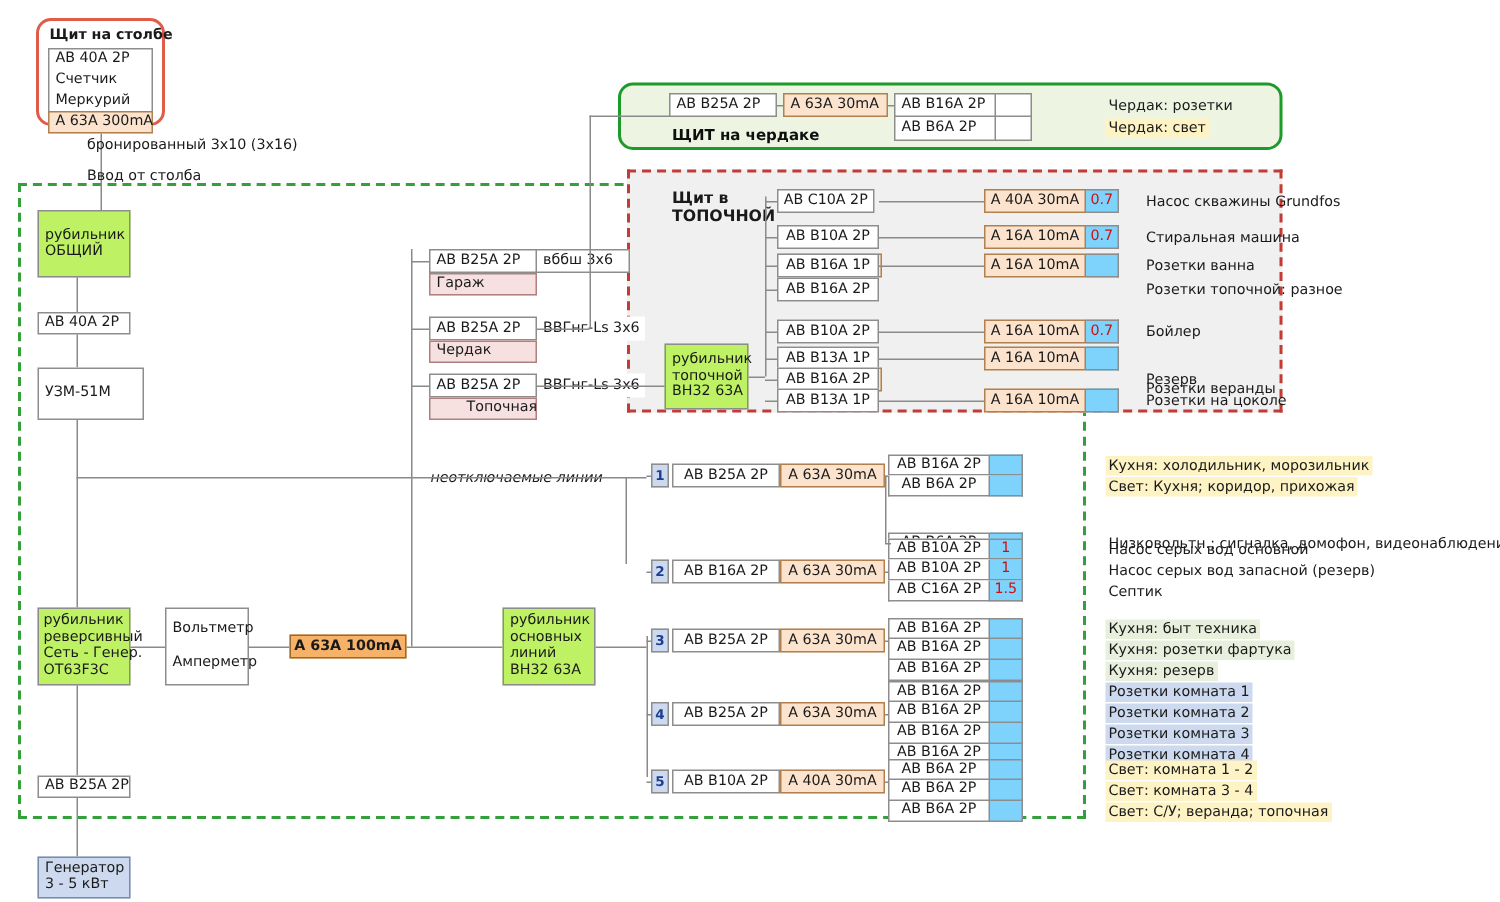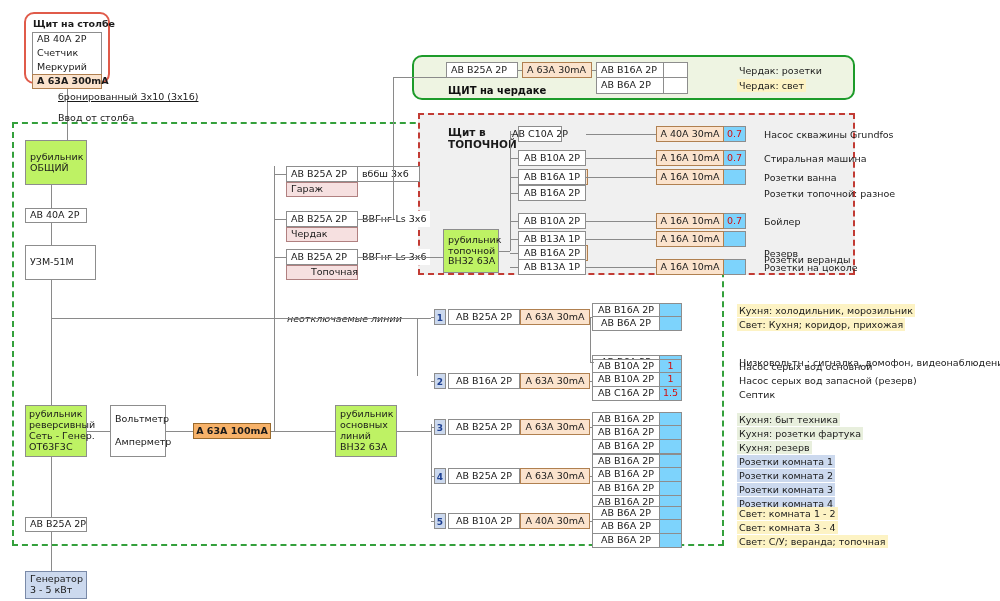--- a/index.html
+++ b/index.html
@@ -51,24 +51,24 @@
 
   <div class="panel panel-house" style="left:12px;top:122px;width:712px;height:424px;"></div>
   <div class="panel panel-attic" style="left:412px;top:55px;width:443px;height:45px;"></div>
   <div class="panel panel-boiler" style="left:418px;top:113px;width:437px;height:162px;"></div>
   <div class="panel panel-pole" style="left:24px;top:12px;width:86px;height:72px;"></div>
 
   <div class="lbl bold" style="left:33px;top:18px;">Щит на столбе</div>
   <div class="bx center" style="left:32px;top:32px;width:70px;height:15px;">АВ 40А 2Р</div>
   <div class="bx center counter" style="left:32px;top:46px;width:70px;height:15px;border-top:none;">Счетчик</div>
   <div class="bx center counter" style="left:32px;top:60px;width:70px;height:15px;border-top:none;">Меркурий</div>
-  <div class="bx center rcd" style="left:32px;top:74px;width:70px;height:15px;font-weight:bold;">А 63А 300mA</div>
+  <div class="bx center rcd" style="left:32px;top:74px;width:70px;height:15px;">А 63А 300mA</div>
 
   <div class="wire wv" style="left:67px;top:89px;height:33px;"></div>
-  <div class="lbl" style="left:58px;top:91px;text-decoration:underline;">бронированный 3х10 (3х16)</div>
+  <div class="lbl" style="left:58px;top:91px;">бронированный 3х10 (3х16)</div>
   <div class="lbl" style="left:58px;top:112px;">Ввод от столба</div>
 
   <div class="wire wv" style="left:67px;top:122px;height:18px;"></div>
 
   <div class="bx green" style="left:25px;top:140px;width:62px;height:45px;display:flex;flex-direction:column;justify-content:center;">
 
     <span id="ms1">рубильник</span>
     <span id="ms2" style="font-weight:normal">ОБЩИЙ</span>
   </div>
 
@@ -156,21 +156,21 @@
   </div>
 
   <div class="wire wh" style="left:499px;top:251px;width:11px;"></div>
   <div class="wire wv" style="left:510px;top:131px;height:120px;"></div>
 
   <div class="bx center rcd" style="left:518px;top:169px;width:70px;height:16px;">А 63А 30mA</div>
   <div class="bx center rcd" style="left:518px;top:245px;width:70px;height:16px;">А 63А 30mA</div>
 
   <div id="boiler-rows">
       <div class="wire wh" style="left: 510px; top: 134px; width: 8px;"></div>
-      <div class="bx center" style="left: 518px; top: 126px; width: 44px; height: 16px; justify-content: center;">АВ С10А 2Р</div>
+      <div class="bx center" style="left: 518px; top: 126px; width: 65px; height: 16px; justify-content: center;">АВ С10А 2Р</div>
       <div class="wire wh" style="left: 586px; top: 134px; width: 70px;"></div>
       <div class="bx center rcd" style="left: 656px; top: 126px; width: 68px; height: 16px; justify-content: center;">А 40А 30mA</div>
       <div class="bx center val" style="left: 724px; top: 126px; width: 22px; height: 16px; justify-content: center; border-left: none;">0.7</div>
       <div class="rowlbl" style="left: 762px; top: 128px;">Насос скважины Grundfos</div>
       <div class="wire wh" style="left: 510px; top: 158px; width: 8px;"></div>
       <div class="bx center" style="left: 518px; top: 150px; width: 68px; height: 16px; justify-content: center;">АВ В10А 2Р</div>
       <div class="wire wh" style="left: 586px; top: 158px; width: 70px;"></div>
       <div class="bx center rcd" style="left: 656px; top: 150px; width: 68px; height: 16px; justify-content: center;">А 16А 10mA</div>
       <div class="bx center val" style="left: 724px; top: 150px; width: 22px; height: 16px; justify-content: center; border-left: none;">0.7</div>
       <div class="rowlbl" style="left: 762px; top: 152px;">Стиральная машина</div>

